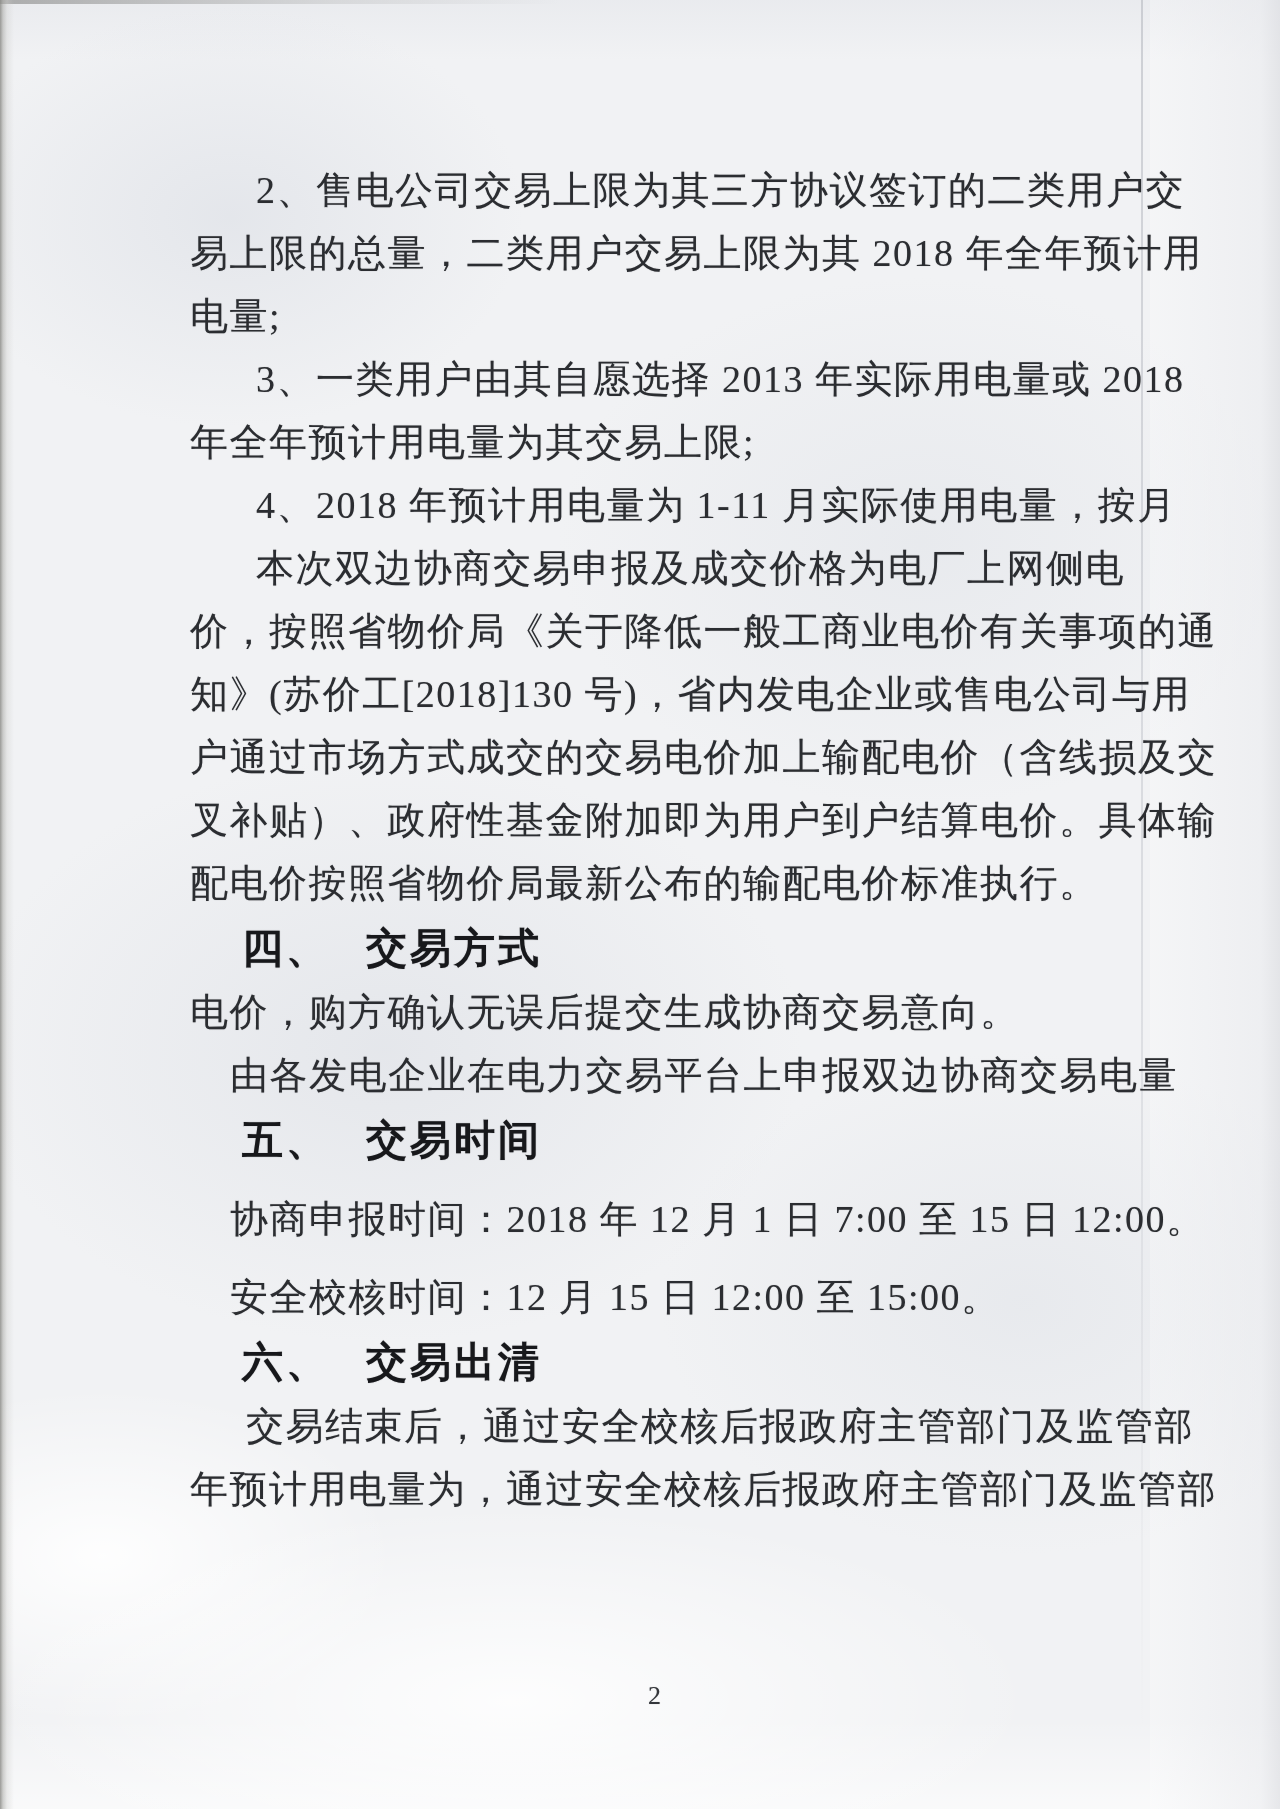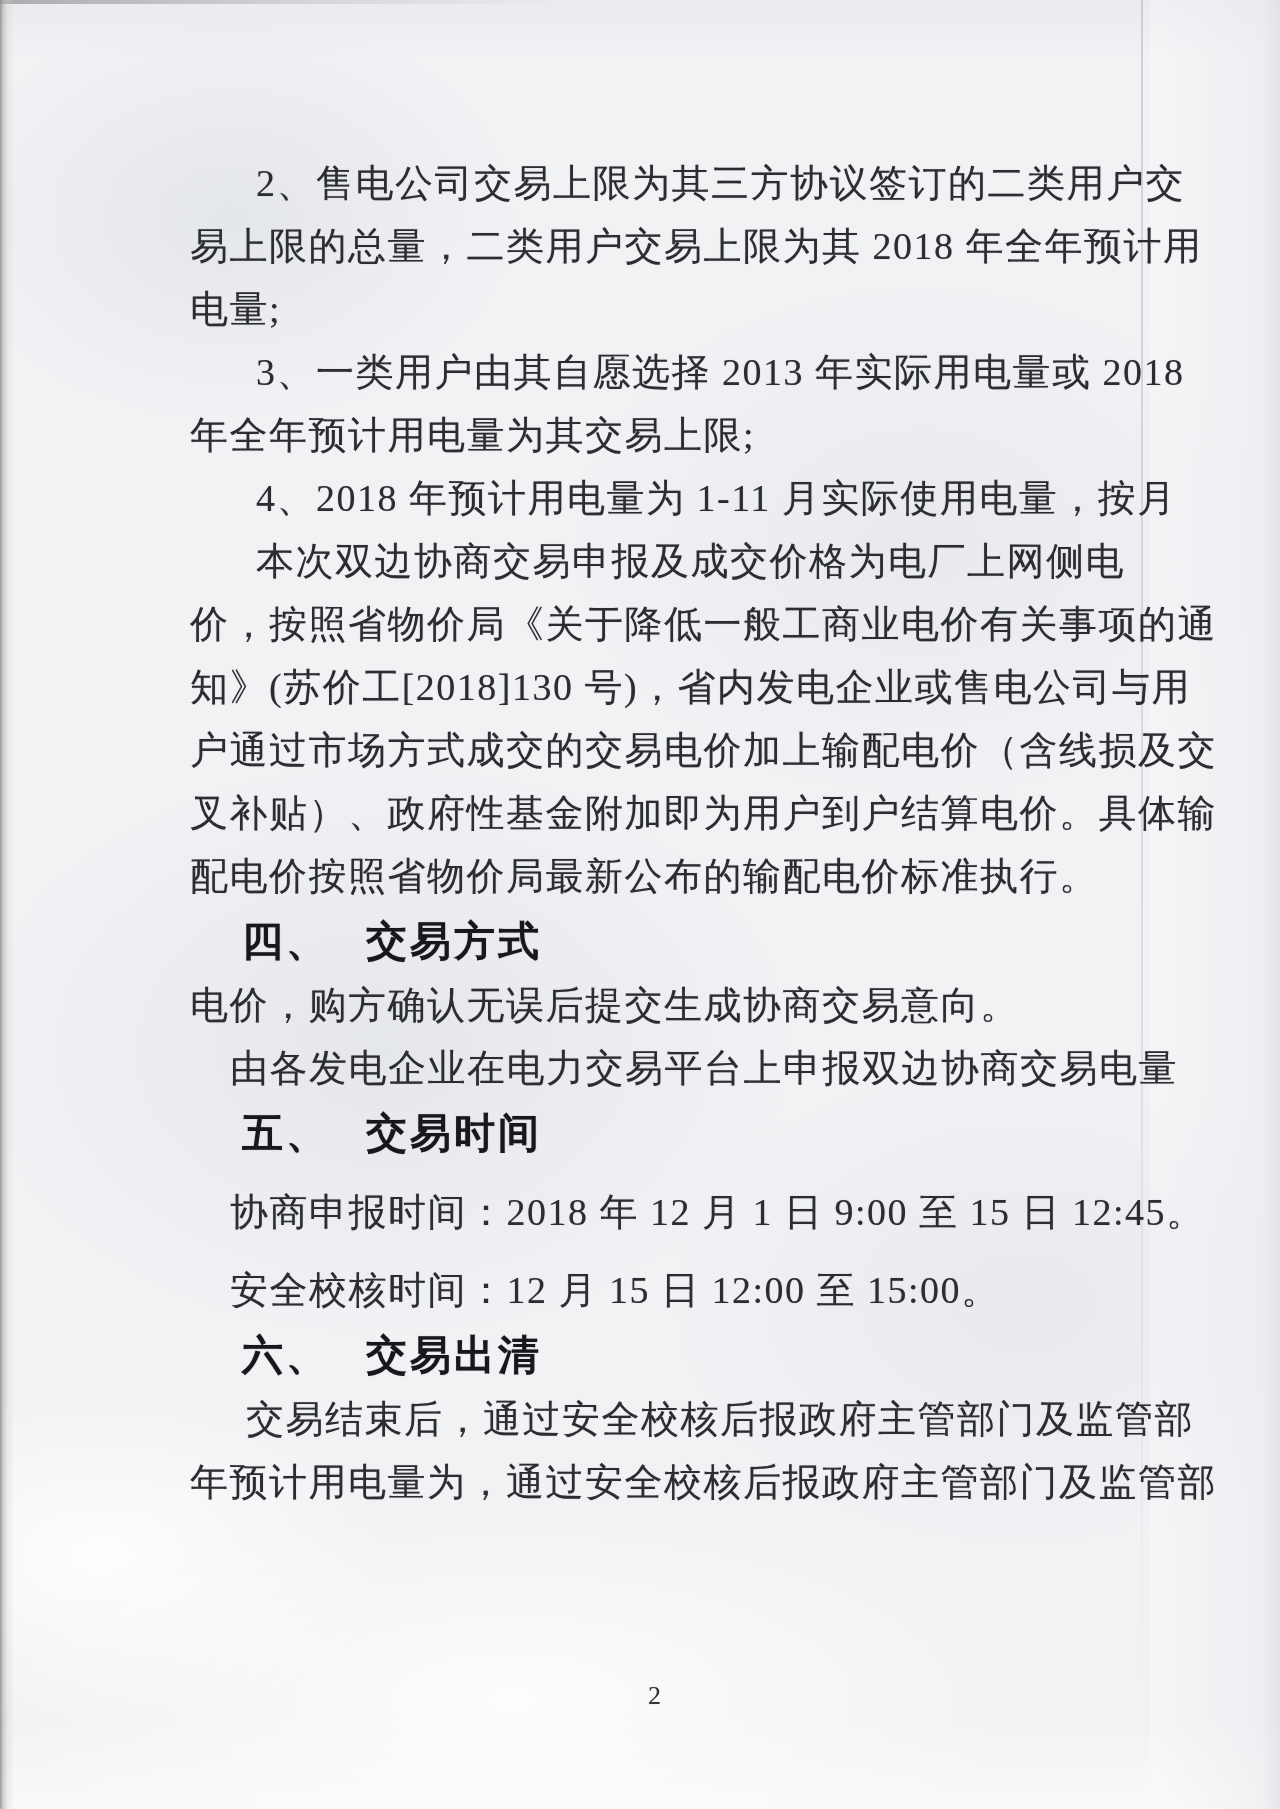--- a/index.html
+++ b/index.html
@@ -36,21 +36,21 @@
   }
   .crease {
     position: absolute; top: 0; width: 2px; height: 1730px;
     background: linear-gradient(180deg, rgba(186,189,196,0.65), rgba(196,199,206,0.45) 60%, rgba(200,203,210,0) 100%);
   }
   .right-margin {
     position: absolute; top: 0; right: 0; height: 1809px; width: 130px;
     background: linear-gradient(90deg, rgba(255,255,255,0.25), rgba(235,236,239,0.55) 85%, rgba(222,223,227,0.7) 100%);
   }
   .doc {
-    position: absolute; left: 190px; top: 152px; width: 910px;
+    position: absolute; left: 190px; top: 159px; width: 910px;
   }
   .line {
     white-space: nowrap;
     height: 63px; line-height: 63px;
     font-size: 38px;
     color: #2b2d31;
     letter-spacing: 1.5px;
     text-shadow: 0 0 1px rgba(43,45,49,0.35);
   }
   .line.heading {
@@ -94,20 +94,20 @@
       <div class="line body indent-num">本次双边协商交易申报及成交价格为电厂上网侧电</div>
       <div class="line body">价，按照省物价局《关于降低一般工商业电价有关事项的通</div>
       <div class="line body">知》(苏价工[2018]130 号)，省内发电企业或售电公司与用</div>
       <div class="line body">户通过市场方式成交的交易电价加上输配电价（含线损及交</div>
       <div class="line body">叉补贴）、政府性基金附加即为用户到户结算电价。具体输</div>
       <div class="line body">配电价按照省物价局最新公布的输配电价标准执行。</div>
       <div class="line heading indent-head"><span class="h-num">四、</span><span class="h-title">交易方式</span></div>
       <div class="line body">电价，购方确认无误后提交生成协商交易意向。</div>
       <div class="line body indent-small">由各发电企业在电力交易平台上申报双边协商交易电量</div>
       <div class="line heading indent-head"><span class="h-num">五、</span><span class="h-title">交易时间</span></div>
-      <div class="line body indent-small spaced">协商申报时间：2018 年 12 月 1 日 9:00 至 15 日 12:45。</div>
+      <div class="line body indent-small spaced">协商申报时间：2018 年 12 月 1 日 7:00 至 15 日 12:00。</div>
       <div class="line body indent-small spaced">安全校核时间：12 月 15 日 12:00 至 15:00。</div>
       <div class="line heading indent-head"><span class="h-num">六、</span><span class="h-title">交易出清</span></div>
       <div class="line body indent-mid">交易结束后，通过安全校核后报政府主管部门及监管部</div>
       <div class="line body">年预计用电量为，通过安全校核后报政府主管部门及监管部</div>
     </div>
   <div class="page-num">2</div>
 </div>
 
 </body></html>

